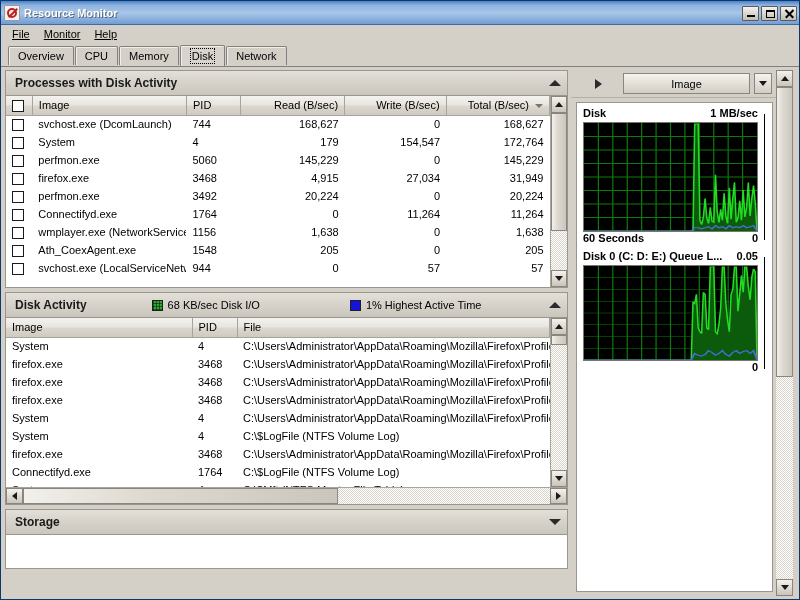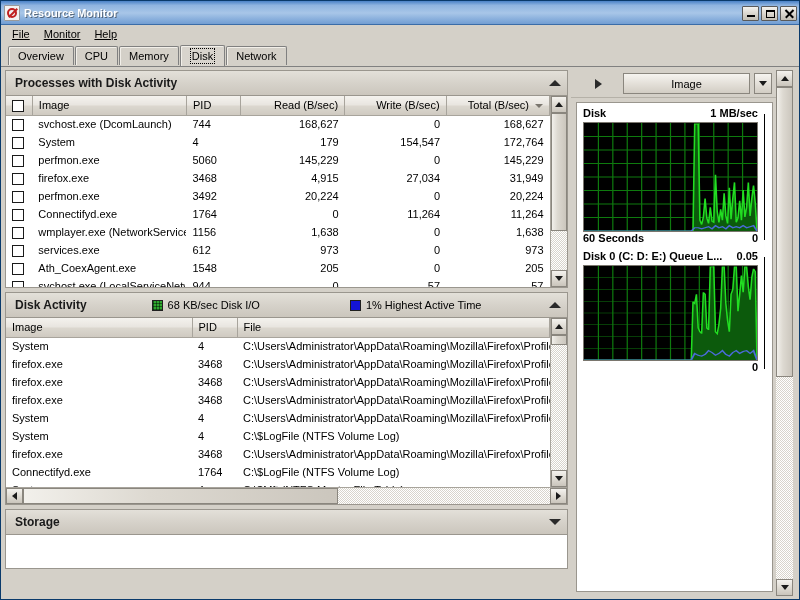--- a/index.html
+++ b/index.html
@@ -509,28 +509,20 @@
                   <td class="num">11,264</td>
                   <td class="num">11,264</td>
                 </tr>
                 <tr>
                   <td class="chkcol"><span class="chk"></span></td>
                   <td>wmplayer.exe (NetworkService)</td>
                   <td>1156</td>
                   <td class="num">1,638</td>
                   <td class="num">0</td>
                   <td class="num">1,638</td>
-                </tr>
-                <tr>
-                  <td class="chkcol"><span class="chk"></span></td>
-                  <td>services.exe</td>
-                  <td>612</td>
-                  <td class="num">973</td>
-                  <td class="num">0</td>
-                  <td class="num">973</td>
                 </tr>
                 <tr>
                   <td class="chkcol"><span class="chk"></span></td>
                   <td>Ath_CoexAgent.exe</td>
                   <td>1548</td>
                   <td class="num">205</td>
                   <td class="num">0</td>
                   <td class="num">205</td>
                 </tr>
                 <tr>

